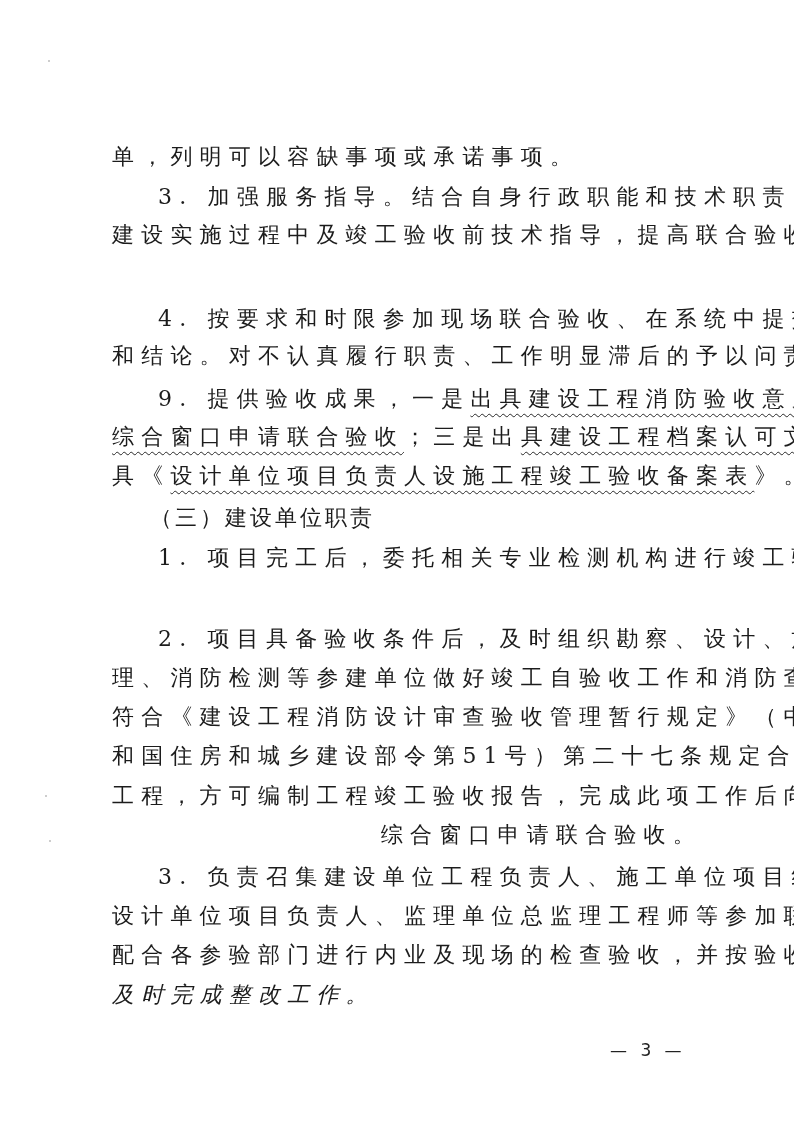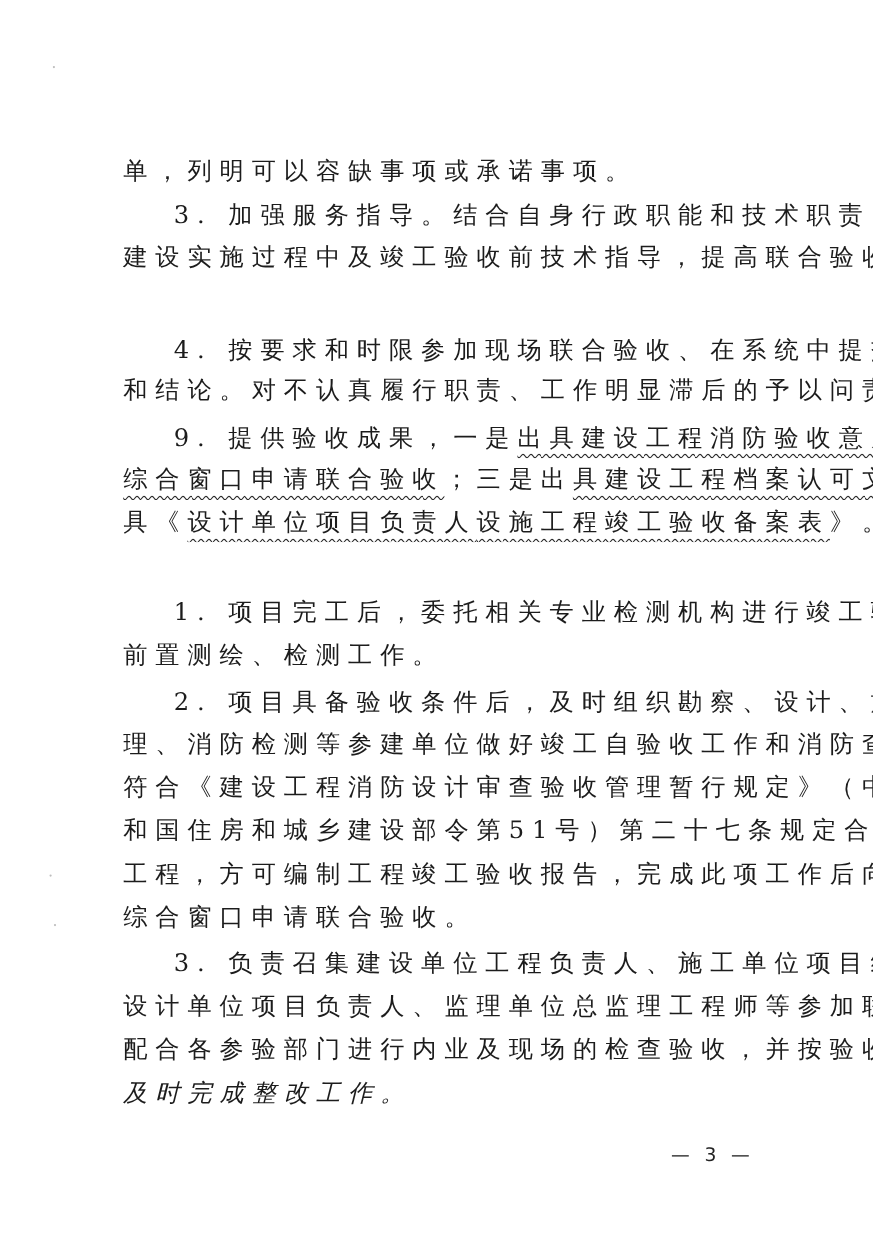--- a/index.html
+++ b/index.html
@@ -74,30 +74,30 @@
   <div class="line indent" style="top:384px;">
     <span>9. 提供验收成果，一是</span><span class="u">出具建设工程消防验收意见</span>
   </div>
   <div class="line" style="top:422px;">
     <span class="u">综合窗口申请联合验收</span><span>；三是出</span><span class="u">具建设工程档案认可文件</span>
   </div>
   <div class="line" style="top:461px;">
     <span>具《</span><span class="u">设计单位项目负责人</span><span class="u">设施工程竣工验收备案表</span><span>》。</span>
   </div>
 
+  <div class="line heading" style="top:503px;">（三）建设单位职责</div>
 
   <div class="line indent" style="top:543px;">1. 项目完工后，委托相关专业检测机构进行竣工验收事项的</div>
-  <div class="line" style="top:582px;">前置测绘、检测工作。</div>
 
   <div class="line indent" style="top:624px;">2. 项目具备验收条件后，及时组织勘察、设计、施工、监</div>
   <div class="line" style="top:663px;">理、消防检测等参建单位做好竣工自验收工作和消防查验，查验</div>
   <div class="line" style="top:702px;">符合《建设工程消防设计审查验收管理暂行规定》（中华人民共</div>
   <div class="line" style="top:741px;">和国住房和城乡建设部令第51号）第二十七条规定合格后的建设</div>
   <div class="line" style="top:781px;">工程，方可编制工程竣工验收报告，完成此项工作后向联合验收</div>
-  <div class="line" style="top:820px;">综合窗口申请联合验收。</div>
+  <div class="line" style="top:820px;text-align:right;">综合窗口申请联合验收。</div>
 
   <div class="line indent" style="top:862px;">3. 负责召集建设单位工程负责人、施工单位项目经理、勘察</div>
   <div class="line" style="top:901px;">设计单位项目负责人、监理单位总监理工程师等参加联合验收，</div>
   <div class="line" style="top:940px;">配合各参验部门进行内业及现场的检查验收，并按验收整改意见</div>
   <div class="line" style="top:980px;font-style:italic;">及时完成整改工作。</div>
 
   <div class="footer">— 3 —</div>
 
   <div class="speck" style="left:48px; top:60px;"></div>
   <div class="speck" style="left:45px; top:795px;"></div>

